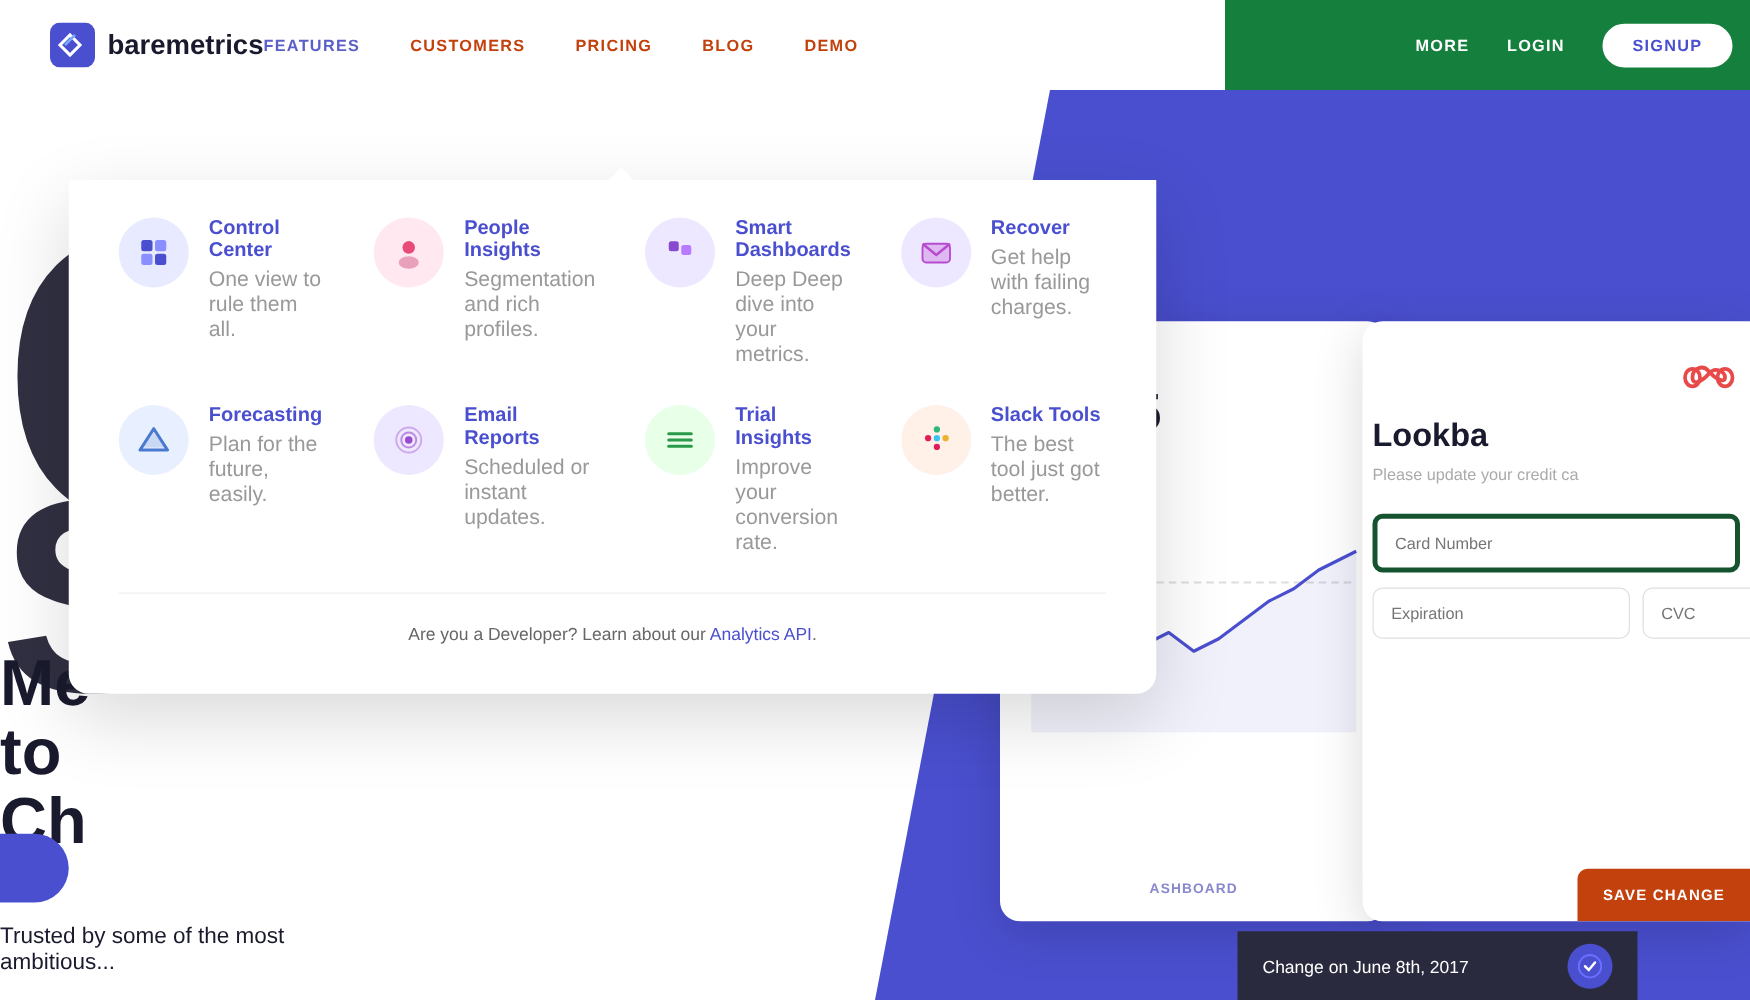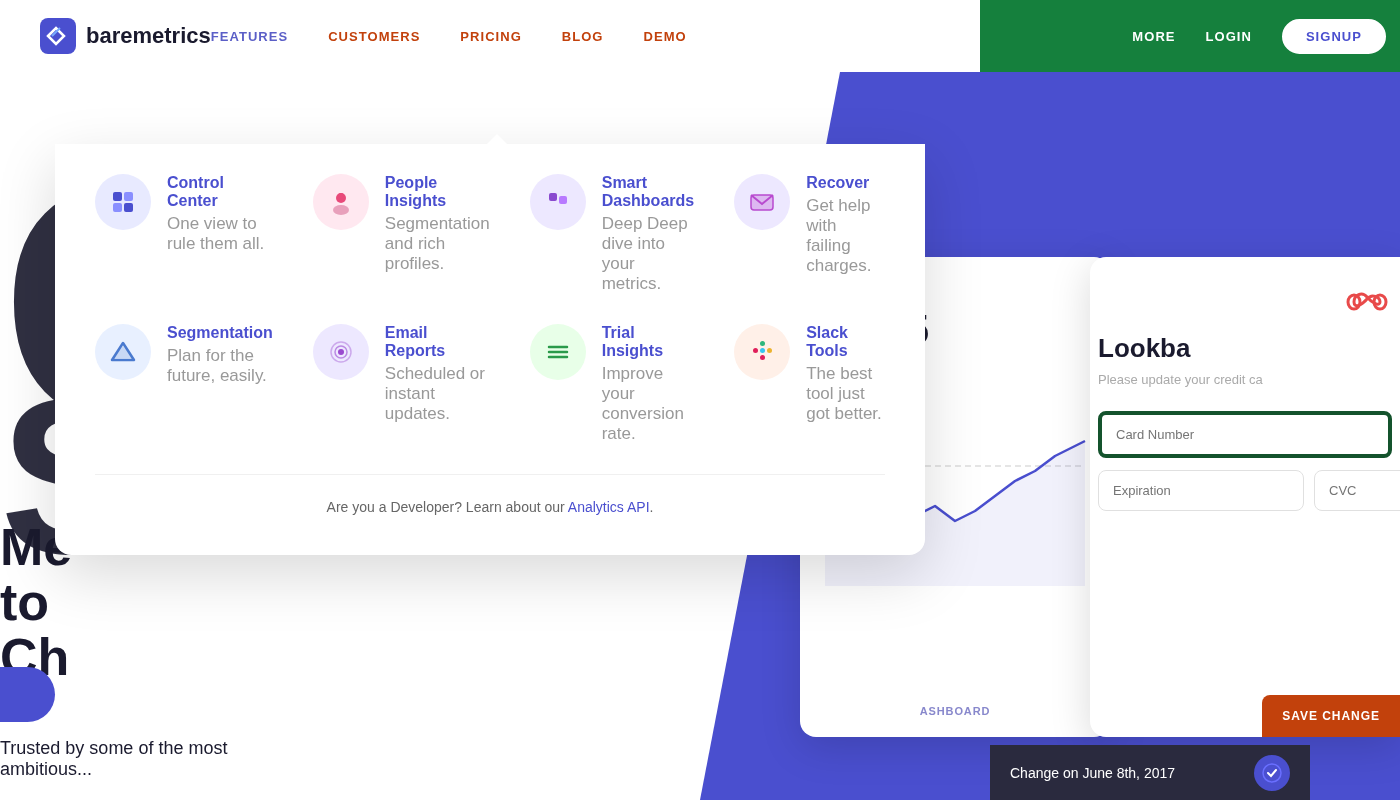--- a/index.html
+++ b/index.html
@@ -511,21 +511,21 @@
       </div>
 
       <div class="dropdown-item">
         <div class="dropdown-icon" style="background:#e8f0ff;">
           <svg width="28" height="28" viewBox="0 0 28 28">
             <polygon points="14,5 25,22 3,22" fill="none" stroke="#4a7acf" stroke-width="2.5" stroke-linejoin="round"></polygon>
             <polygon points="14,8 23,20 5,20" fill="#4a7acf" opacity="0.2"></polygon>
           </svg>
         </div>
         <div class="dropdown-item-text">
-          <h3>Segmentation</h3>
+          <h3>Forecasting</h3>
           <p>Plan for the future, easily.</p>
         </div>
       </div>
 
       <div class="dropdown-item">
         <div class="dropdown-icon" style="background:#ede8ff;">
           <svg width="28" height="28" viewBox="0 0 28 28">
             <circle cx="14" cy="14" r="10" fill="none" stroke="#9a4acf" stroke-width="1.5" opacity="0.4"></circle>
             <circle cx="14" cy="14" r="6" fill="none" stroke="#9a4acf" stroke-width="1.5" opacity="0.6"></circle>
             <circle cx="14" cy="14" r="3" fill="#9a4acf"></circle>

